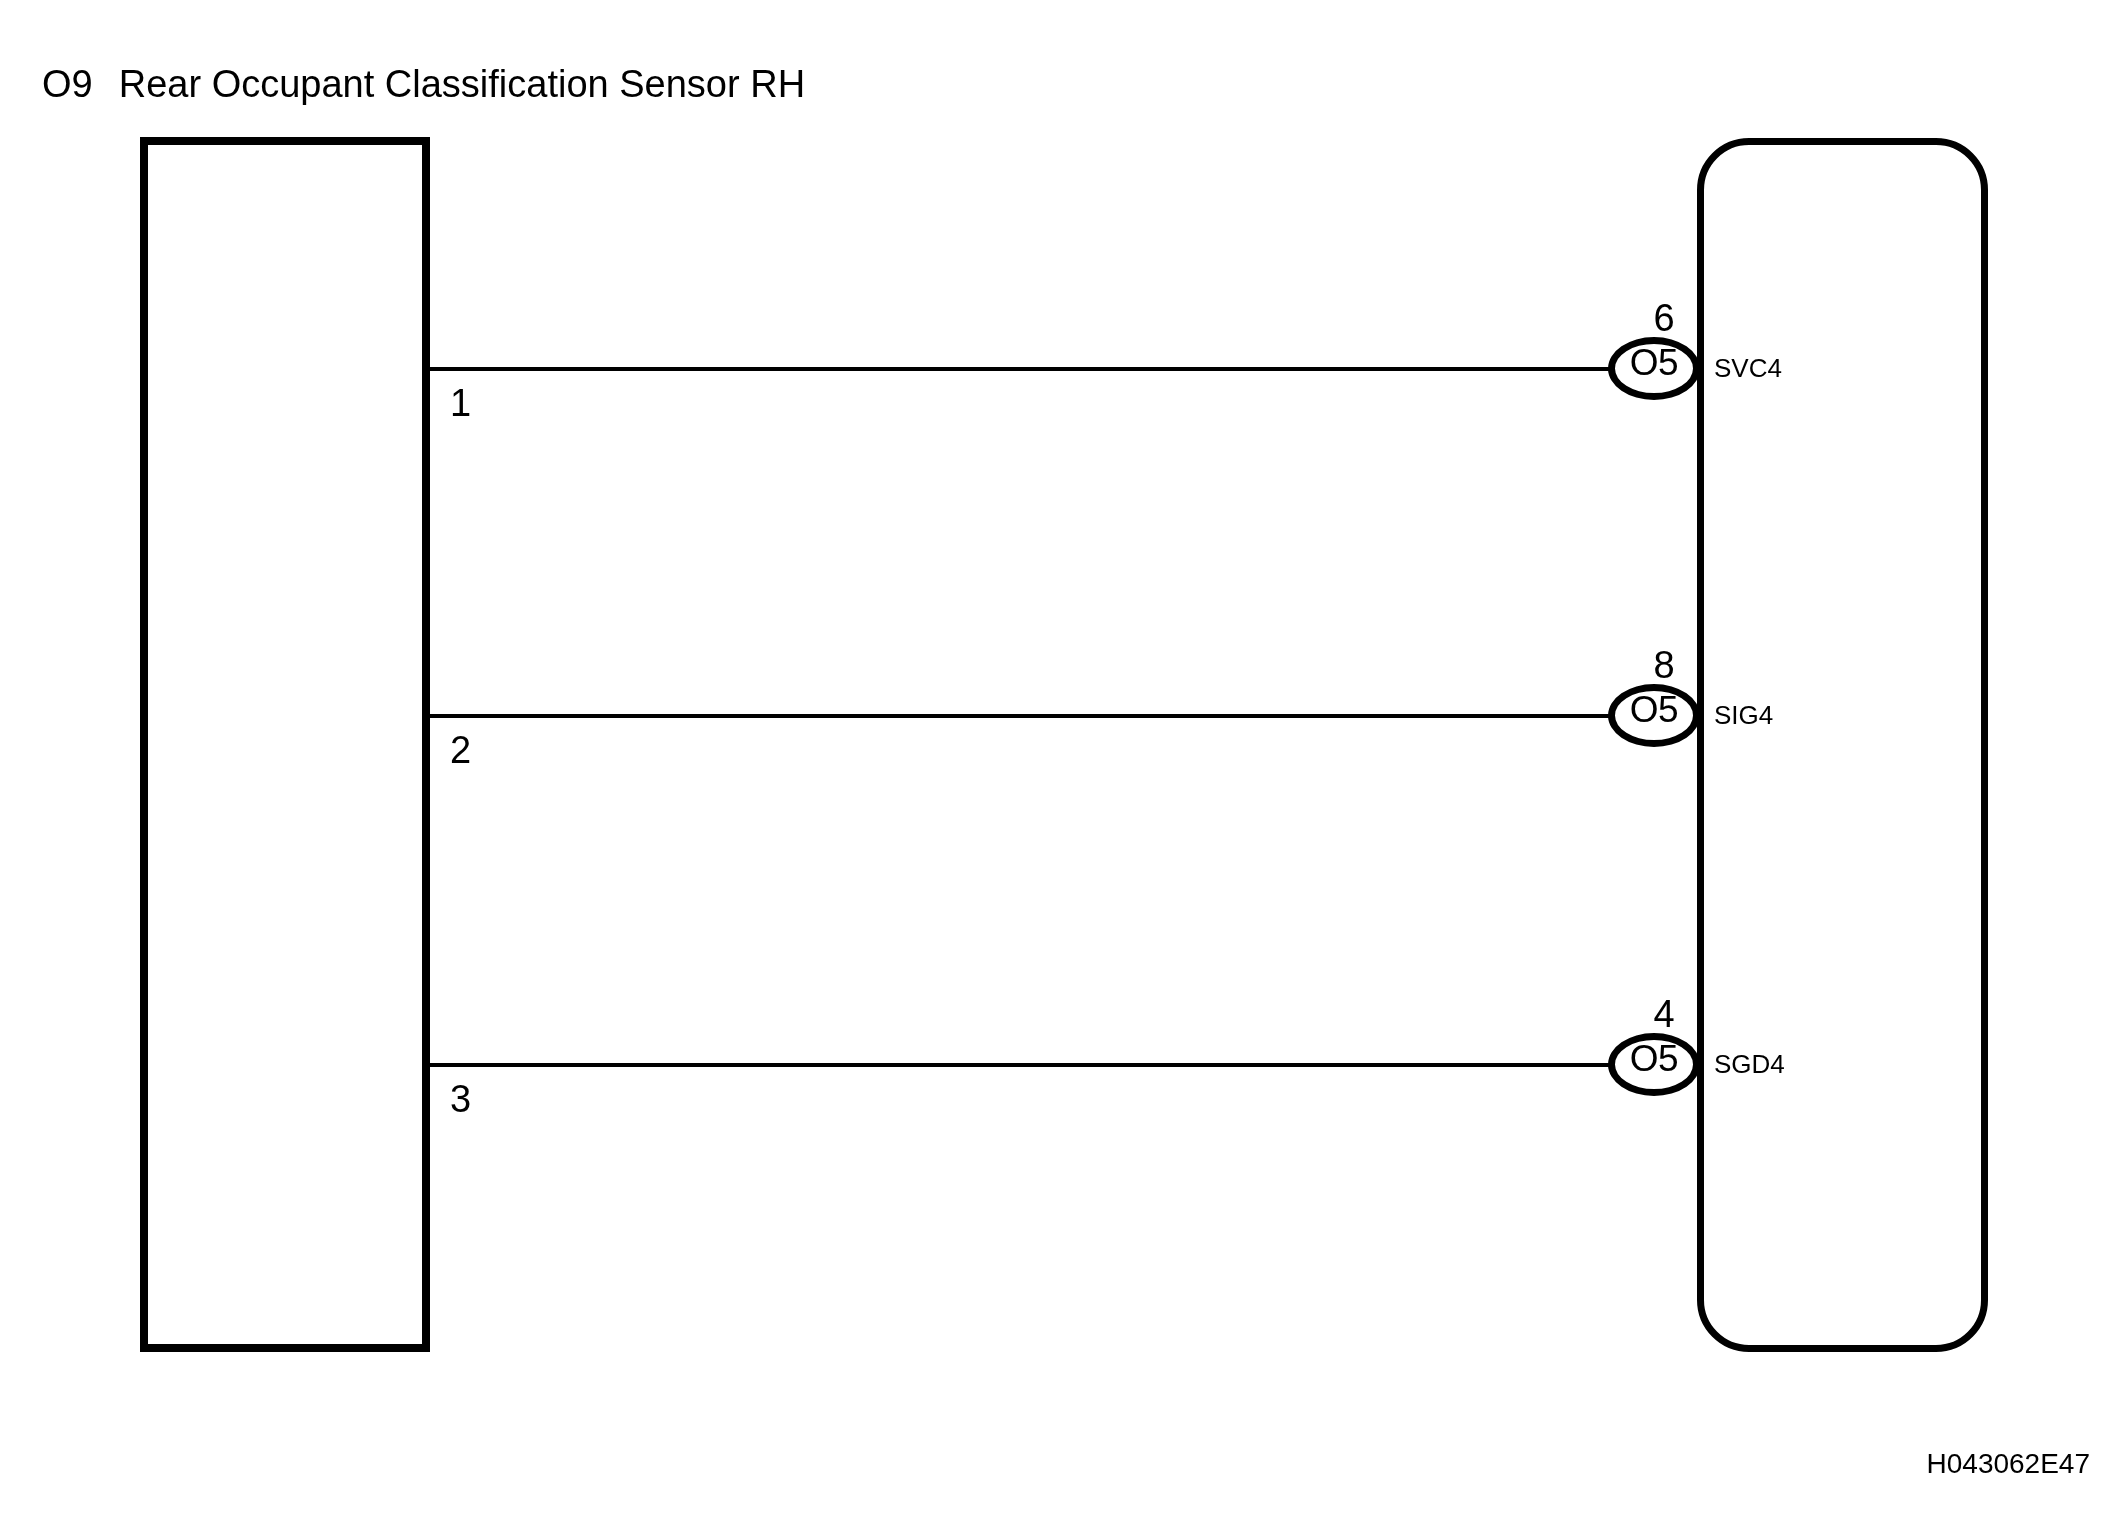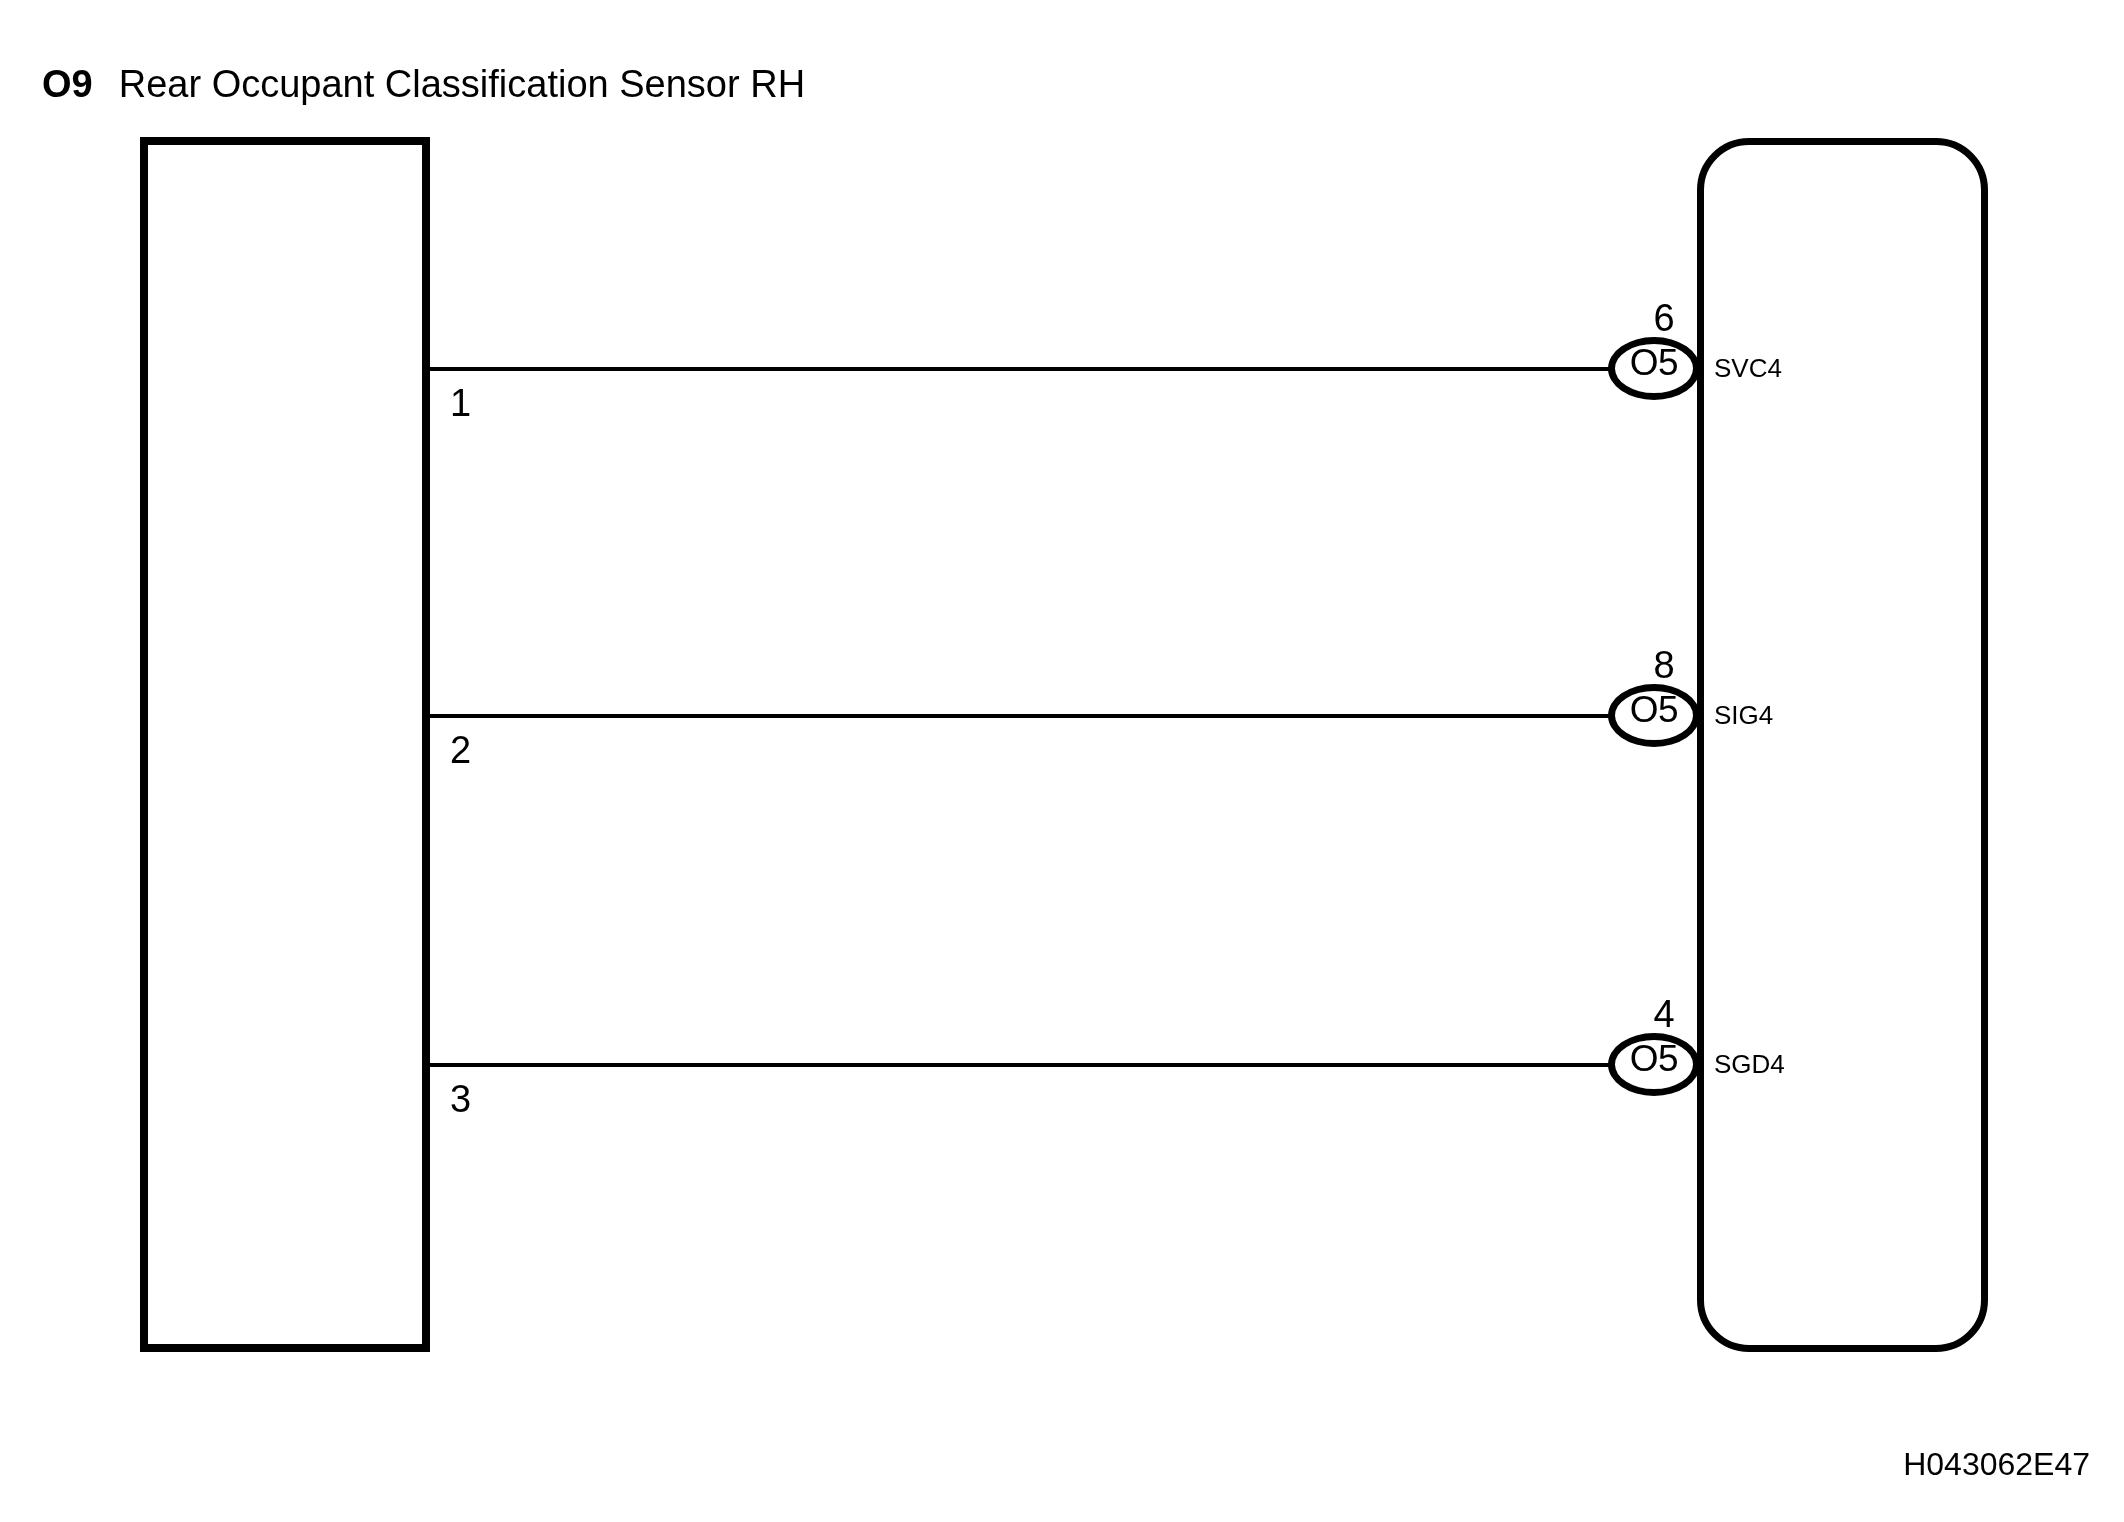--- a/index.html
+++ b/index.html
@@ -23,21 +23,20 @@
     position: absolute;
     left: 42px;
     top: 62px;
     font-size: 38px;
     line-height: 44px;
     white-space: nowrap;
   }
   .title-left .code {
     display: inline-block;
     margin-right: 26px;
-    font-weight: bold;
   }
   .title-right {
     position: absolute;
     right: 34px;
     top: 62px;
     font-size: 38px;
     line-height: 44px;
     white-space: nowrap;
     text-align: right;
   }
@@ -123,21 +122,21 @@
     font-size: 26px;
     line-height: 46px;
     white-space: nowrap;
   }
 
   
   .ref-code {
     position: absolute;
     right: 34px;
     bottom: 42px;
-    font-size: 32px;
+    font-size: 28px;
     line-height: 32px;
     white-space: nowrap;
     margin-left: 17px;
   }
 </style>
 </head>
 <body>
 
 <div id="canvas">
 

